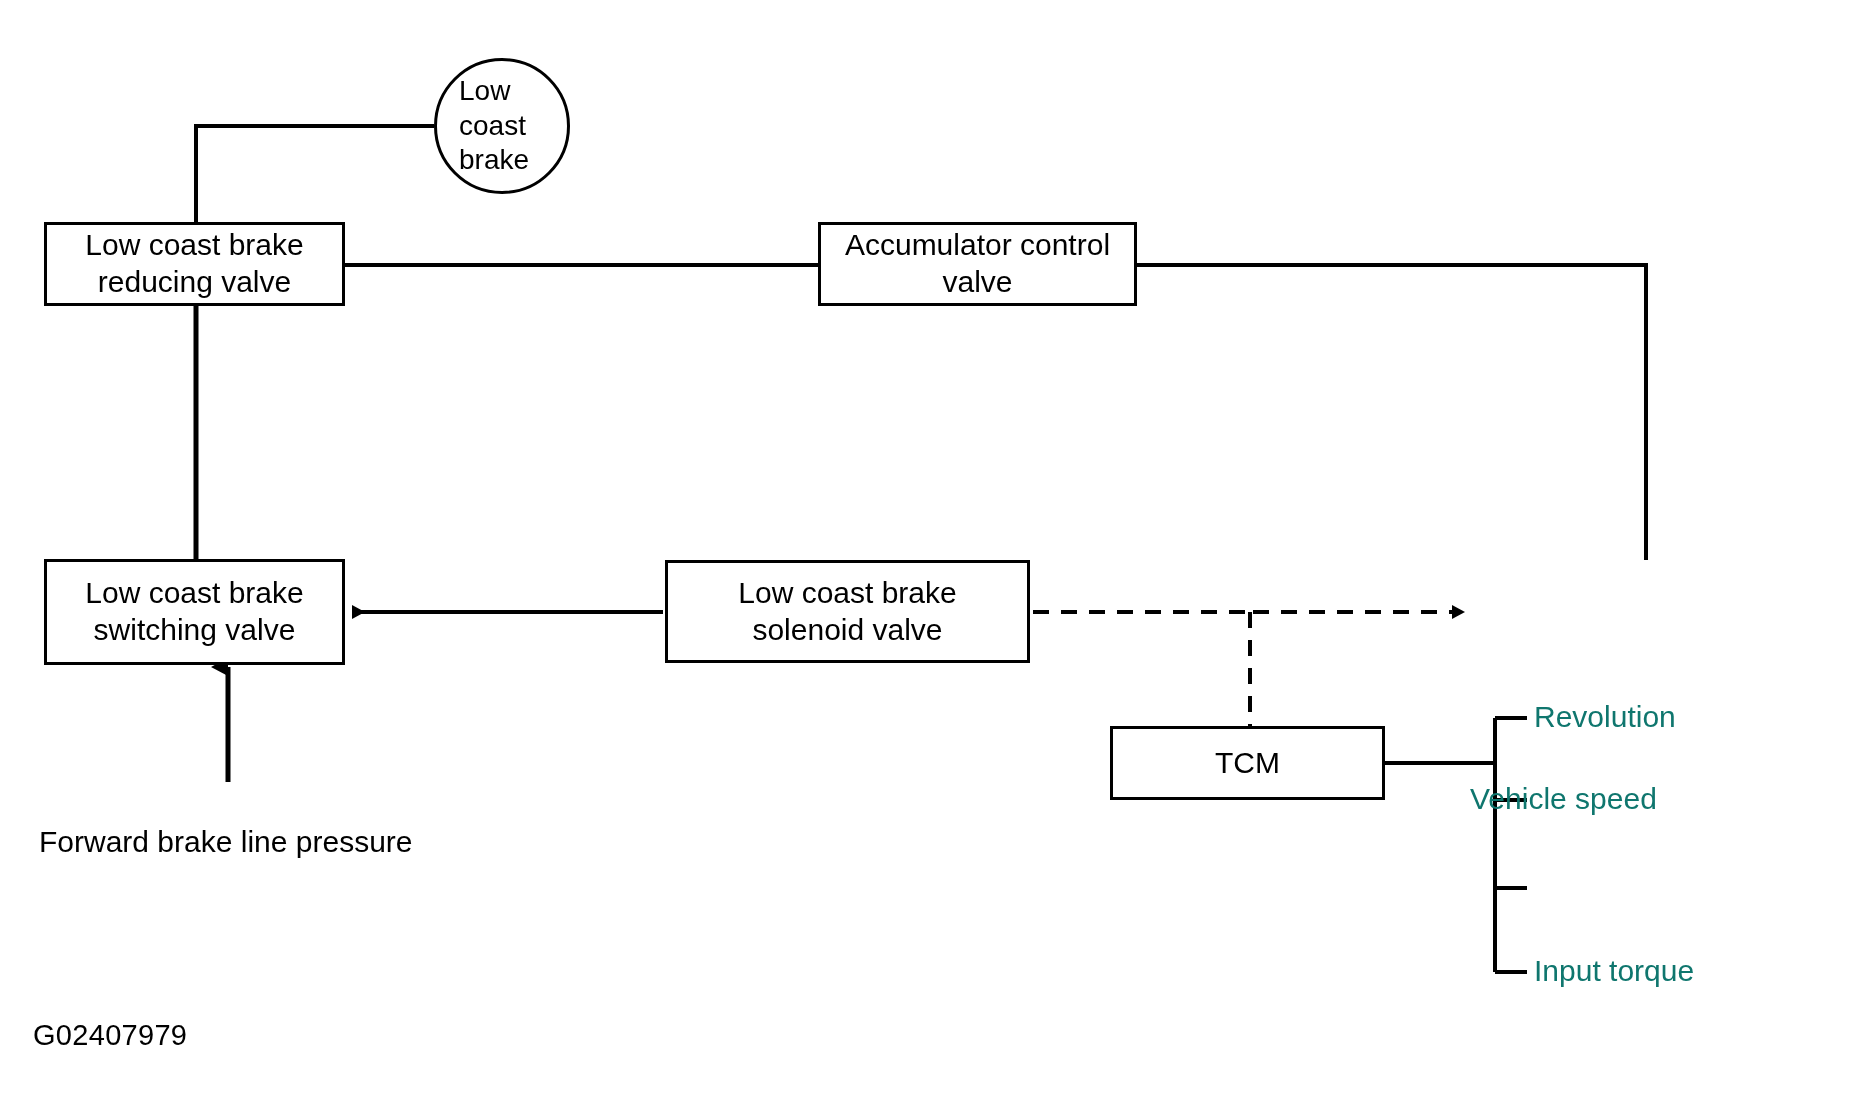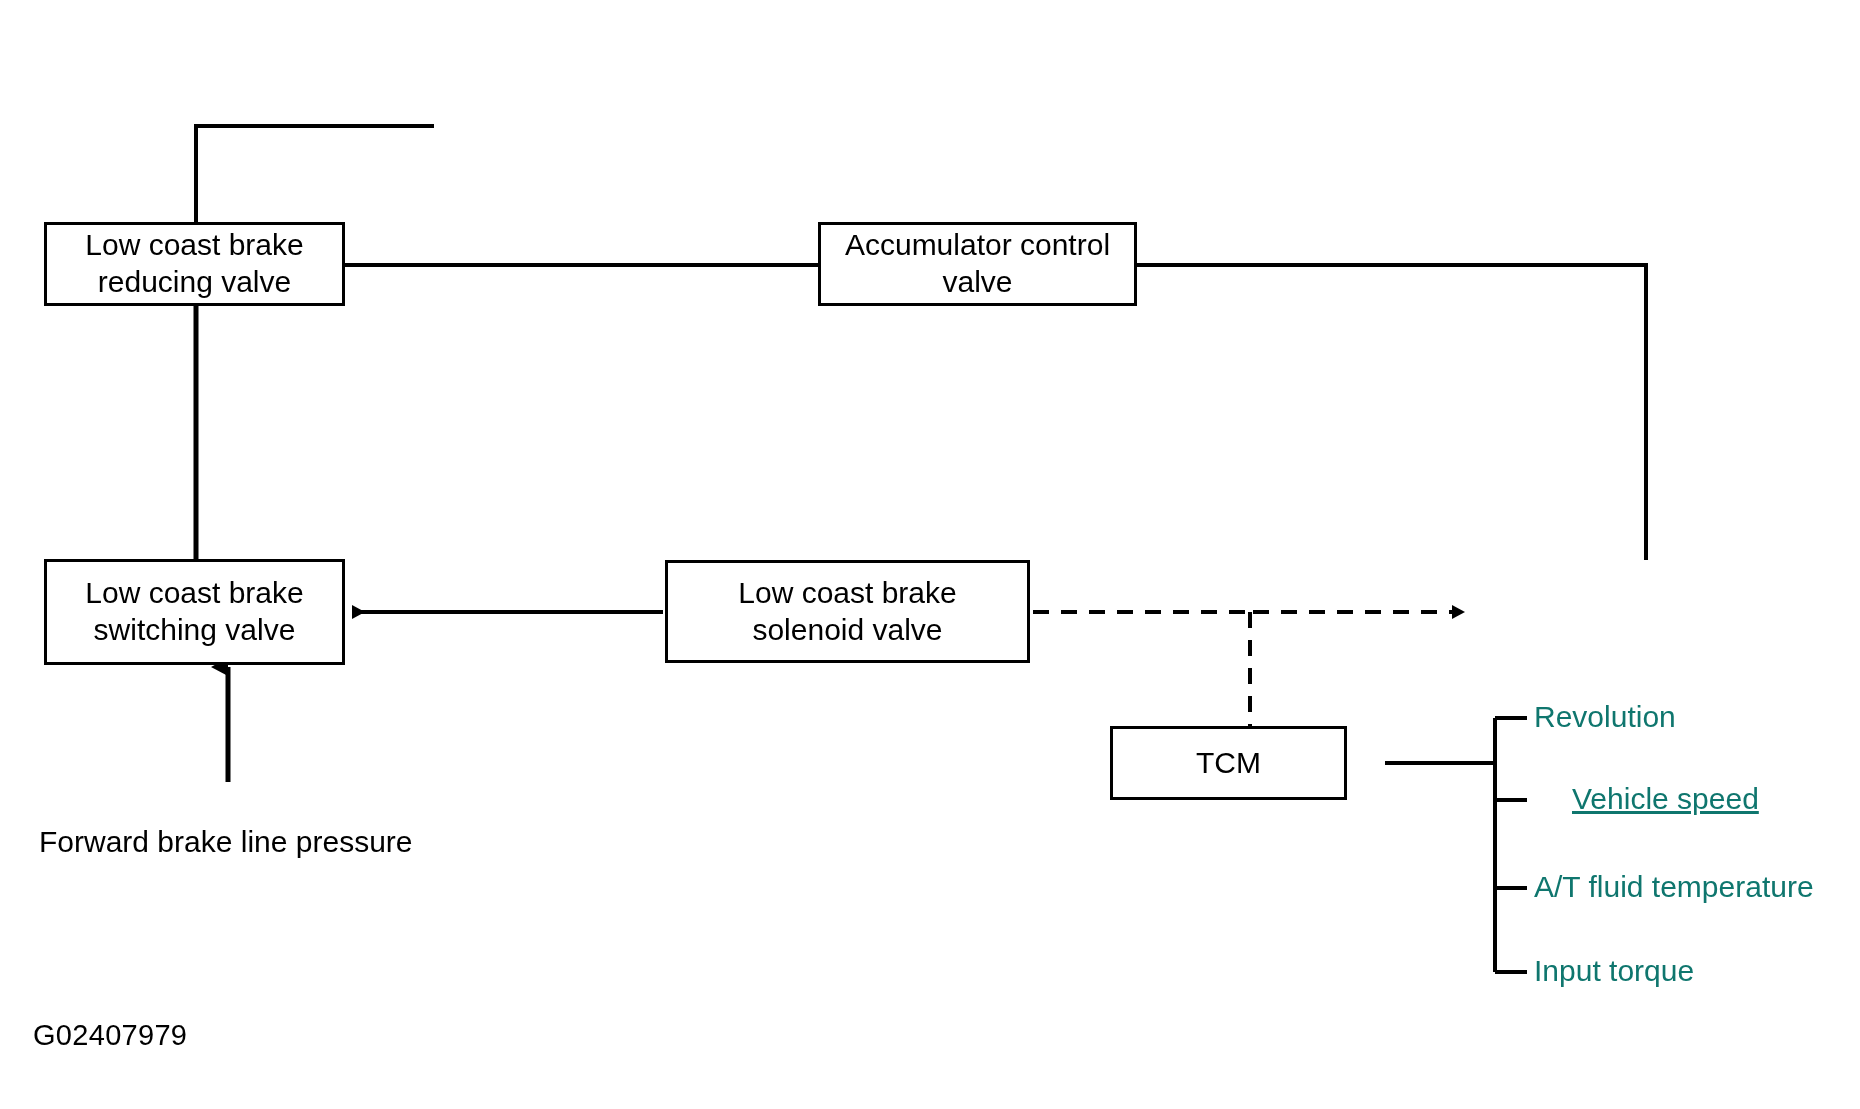--- a/index.html
+++ b/index.html
@@ -133,41 +133,42 @@
     <g>
       <path d="M1385,763 L1495,763" stroke="#000000" stroke-width="4" fill="none"></path>
       <path d="M1495,718 L1495,972" stroke="#000000" stroke-width="4" fill="none"></path>
       <path d="M1495,718 L1527,718" stroke="#000000" stroke-width="4" fill="none"></path>
       <path d="M1495,800 L1527,800" stroke="#000000" stroke-width="4" fill="none"></path>
       <path d="M1495,888 L1527,888" stroke="#000000" stroke-width="4" fill="none"></path>
       <path d="M1495,972 L1527,972" stroke="#000000" stroke-width="4" fill="none"></path>
     </g>
   </svg>
 
+  <div class="node-circle" style="left:434px; top:58px; width:136px; height:136px;">Low coast
+brake</div>
 
   <div class="node-box" style="left:44px; top:222px; width:301px; height:84px;">Low coast brake
 reducing valve</div>
 
   <div class="node-box" style="left:818px; top:222px; width:319px; height:84px;">Accumulator control valve</div>
 
   <div class="node-box" style="left:44px; top:559px; width:301px; height:106px;">Low coast brake
 switching valve</div>
 
   <div class="node-box" style="left:665px; top:560px; width:365px; height:103px;">Low coast brake
 solenoid valve</div>
 
 
-  <div class="node-box" style="left:1110px; top:726px; width:237px; height:74px;">TCM</div>
+  <div class="node-box" style="left:1110px; top:726px; width:275px; height:74px;">TCM</div>
 
 
   <div class="free-label" style="left:33px; top:797px;margin-top:28px;">Forward brake line pressure</div>
 
   <div class="branch-label" style="left:1534px; top:700px;">Revolution</div>
 
-  <div class="branch-label" style="left:1572px; top:782px;text-decoration:underline;">Vehicle speed</div>
+  <div class="branch-label" style="left:1470px; top:782px;">Vehicle speed</div>
 
-  <div class="branch-label" style="left:1534px; top:870px;">A/T fluid temperature</div>
 
   <div class="branch-label" style="left:1534px; top:954px;">Input torque</div>
 
   <div class="figure-id" style="left:33px; top:1019px;">G02407979</div>
 
 </div>
 
 </body></html>

